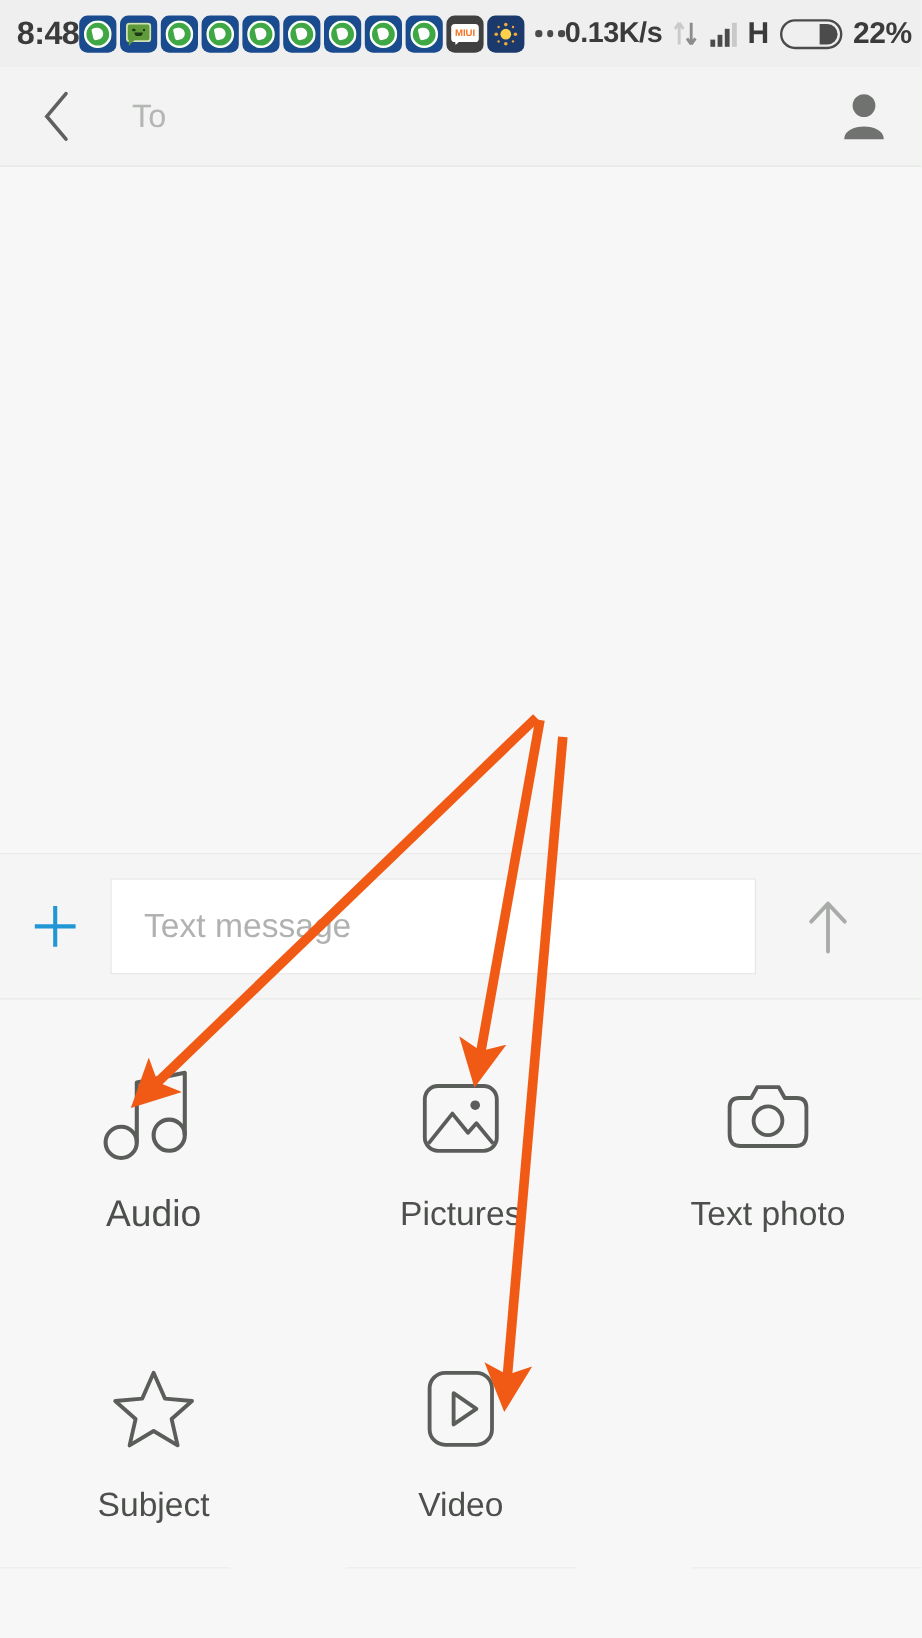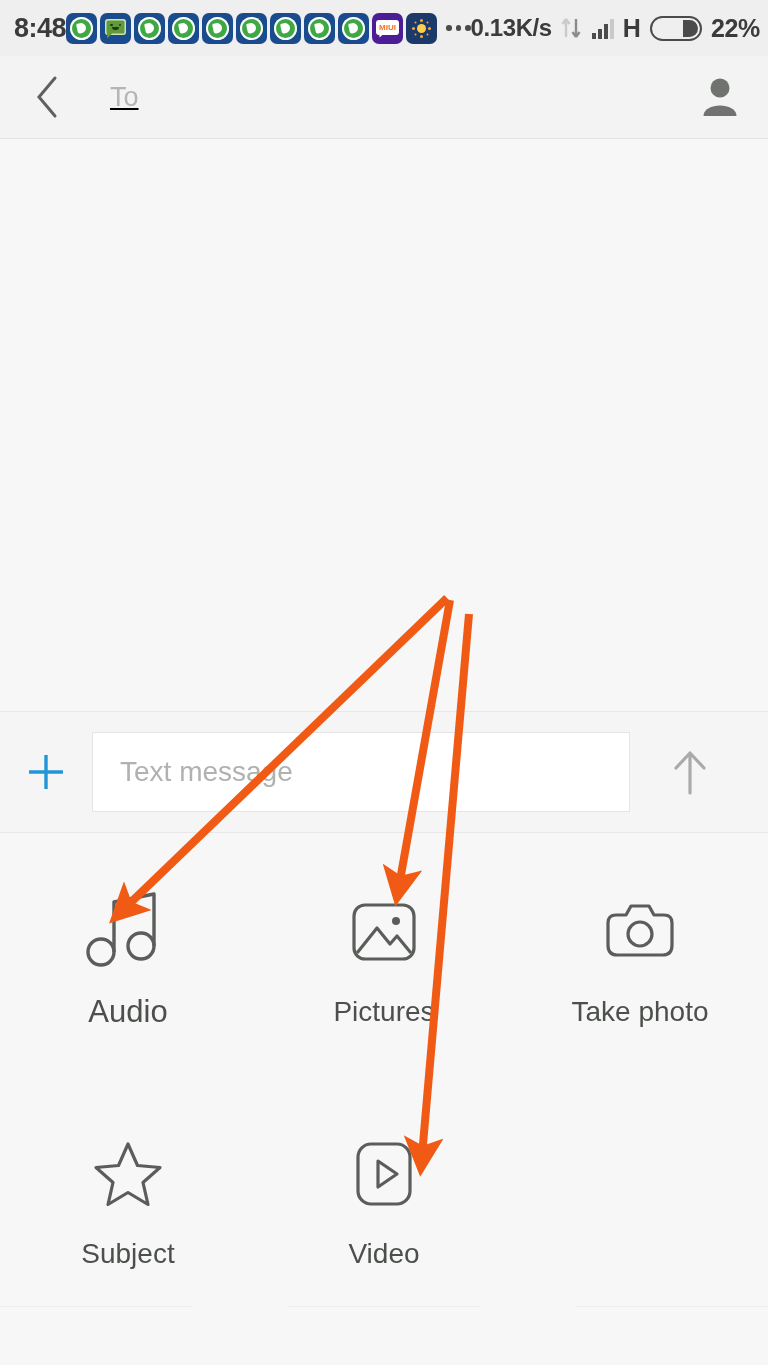--- a/index.html
+++ b/index.html
@@ -60,21 +60,21 @@
     position:absolute; top:0; width:2.5px; height:2.5px;
     border-radius:50%; background:#1d3a12;
   }
   .sms-eyes span:nth-child(1){ left:0; }
   .sms-eyes span:nth-child(2){ right:0; }
   .sms-eyes span:nth-child(3){
     top:3px; left:2px; width:7px; height:3px; border-radius:0 0 7px 7px;
     background:#1d3a12;
   }
   
-  .ico-miui{ background:#4c1d95; }
+  .ico-miui{ background:#404040; }
   .ico-miui::before{
     content:""; position:absolute; left:4px; top:7px;
     width:23px; height:15px; border-radius:3px; background:#ffffff;
   }
   .ico-miui::after{
     content:""; position:absolute; left:7px; top:20px;
     width:6px; height:5px; background:#ffffff;
     clip-path:polygon(0 0,100% 0,10% 100%);
   }
   .miui-txt{
@@ -122,21 +122,21 @@
     content:""; position:absolute; right:2px; top:2px; bottom:2px;
     width:15px; background:#4b4b4b; border-radius:0 9px 9px 0;
   }
   .battery-pct{ font-size:25px; font-weight:bold; color:#3b3b3b; letter-spacing:-0.4px;}
 
   
   .appbar{
     position:absolute; top:56px; left:0; width:768px; height:83px;
     background:#f2f3f2;
     border-bottom:1px solid #e2e3e2;
-    display:flex; align-items:center; padding:0 22px;text-decoration:underline;
+    display:flex; align-items:center; padding:0 22px;
   }
   .back-btn{ width:52px; height:52px; display:flex; align-items:center; justify-content:center;}
   .to-field{
     flex:1; height:52px; display:flex; align-items:center; padding-left:36px;
   }
   .to-placeholder{ color:#b3b6b3; font-size:27px; }
   .contact-btn{ width:52px; height:52px; display:flex; align-items:center; justify-content:center;}
 
   
   .thread{
@@ -315,21 +315,21 @@
       <span class="cell-label">Pictures</span>
     </div>
 
     <div class="grid-cell">
       <span class="cell-icon">
         <svg width="72" height="62" viewBox="0 0 72 62">
           <path d="M4 22 C4 16 7 14 12 14 L22 14 L27 5 L45 5 L50 14 L60 14 C65 14 68 16 68 22 L68 44 C68 51 65 54 59 54 L13 54 C7 54 4 51 4 44 Z" stroke="#5a5d5a" stroke-width="3.2" fill="none" stroke-linejoin="round"></path>
           <circle cx="36" cy="33" r="12" stroke="#5a5d5a" stroke-width="3.2" fill="none"></circle>
         </svg>
       </span>
-      <span class="cell-label">Take photo</span>
+      <span class="cell-label">Text photo</span>
     </div>
   </div>
 
   <div class="grid-row">
 
     <div class="grid-cell">
       <span class="cell-icon">
         <svg width="72" height="70" viewBox="0 0 72 70">
           <path d="M36 5 L45.5 26.5 L68 28.5 L51 43.5 L56 65.5 L36 53.5 L16 65.5 L21 43.5 L4 28.5 L26.5 26.5 Z" stroke="#5a5d5a" stroke-width="3.2" fill="none" stroke-linejoin="round"></path>
         </svg>

